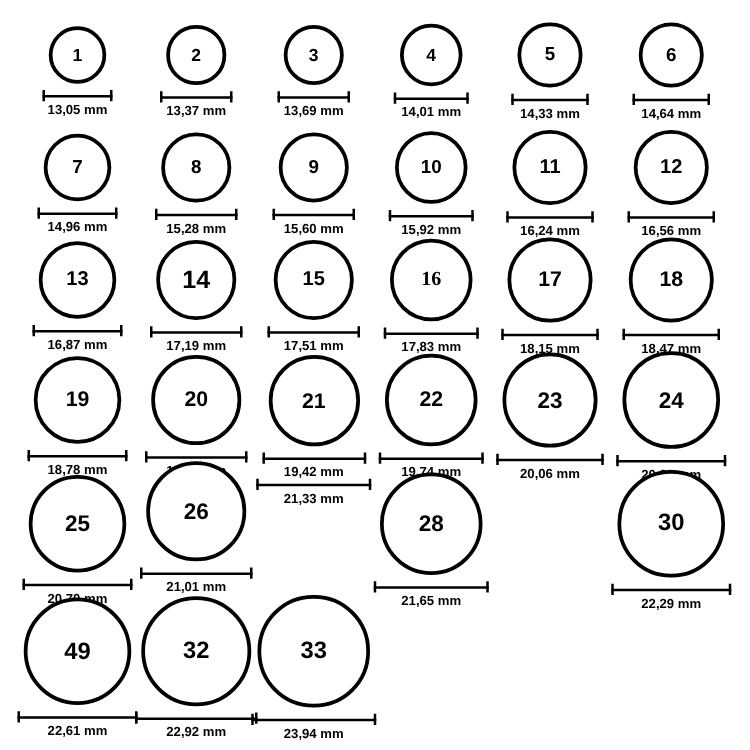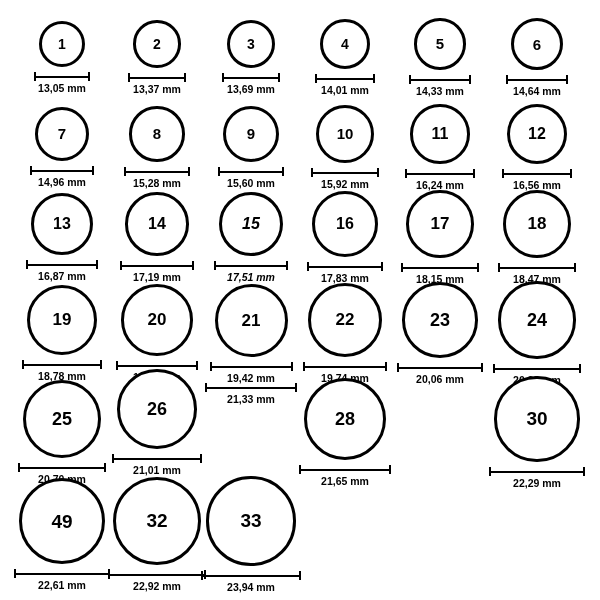--- a/index.html
+++ b/index.html
@@ -213,42 +213,42 @@
       </div>
       <div class="measure" style="width: 72.2px;">
         <div class="bar"></div>
         <div class="cap left"></div>
         <div class="cap right"></div>
       </div>
       <div class="ring-diameter">16,87 mm</div>
     </div>
     <div class="ring-cell" style="left: 120.225px; top: 192.225px; width: 73.55px;">
       <div class="ring-circle" style="width: 63.55px; height: 63.55px;">
-        <span class="ring-size-number" style="font-size: 16px; text-align: right;">14</span>
+        <span class="ring-size-number" style="font-size: 20px; text-align: right;">14</span>
       </div>
       <div class="measure" style="width: 73.55px;">
         <div class="bar"></div>
         <div class="cap left"></div>
         <div class="cap right"></div>
       </div>
       <div class="ring-diameter">17,19 mm</div>
     </div>
-    <div class="ring-cell" style="left: 213.55px; top: 191.55px; width: 74.9px; font-style: italic;">
+    <div class="ring-cell" style="left: 213.55px; top: 191.55px; width: 74.9px;">
       <div class="ring-circle" style="width: 64.9px; height: 64.9px;">
         <span class="ring-size-number" style="font-size: 16px;">15</span>
       </div>
       <div class="measure" style="width: 74.9px;">
         <div class="bar"></div>
         <div class="cap left"></div>
         <div class="cap right"></div>
       </div>
       <div class="ring-diameter">17,51 mm</div>
     </div>
     <div class="ring-cell" style="left: 306.875px; top: 190.875px; width: 76.25px;">
-      <div class="ring-circle" style="width: 66.25px; height: 66.25px;">
+      <div class="ring-circle" style="width: 66.25px; height: 66.25px; font-family: Liberation Serif, serif;">
         <span class="ring-size-number" style="font-size: 16px;">16</span>
       </div>
       <div class="measure" style="width: 76.25px;">
         <div class="bar"></div>
         <div class="cap left"></div>
         <div class="cap right"></div>
       </div>
       <div class="ring-diameter">17,83 mm</div>
     </div>
     <div class="ring-cell" style="left: 401.2px; top: 190.2px; width: 77.6px;">

